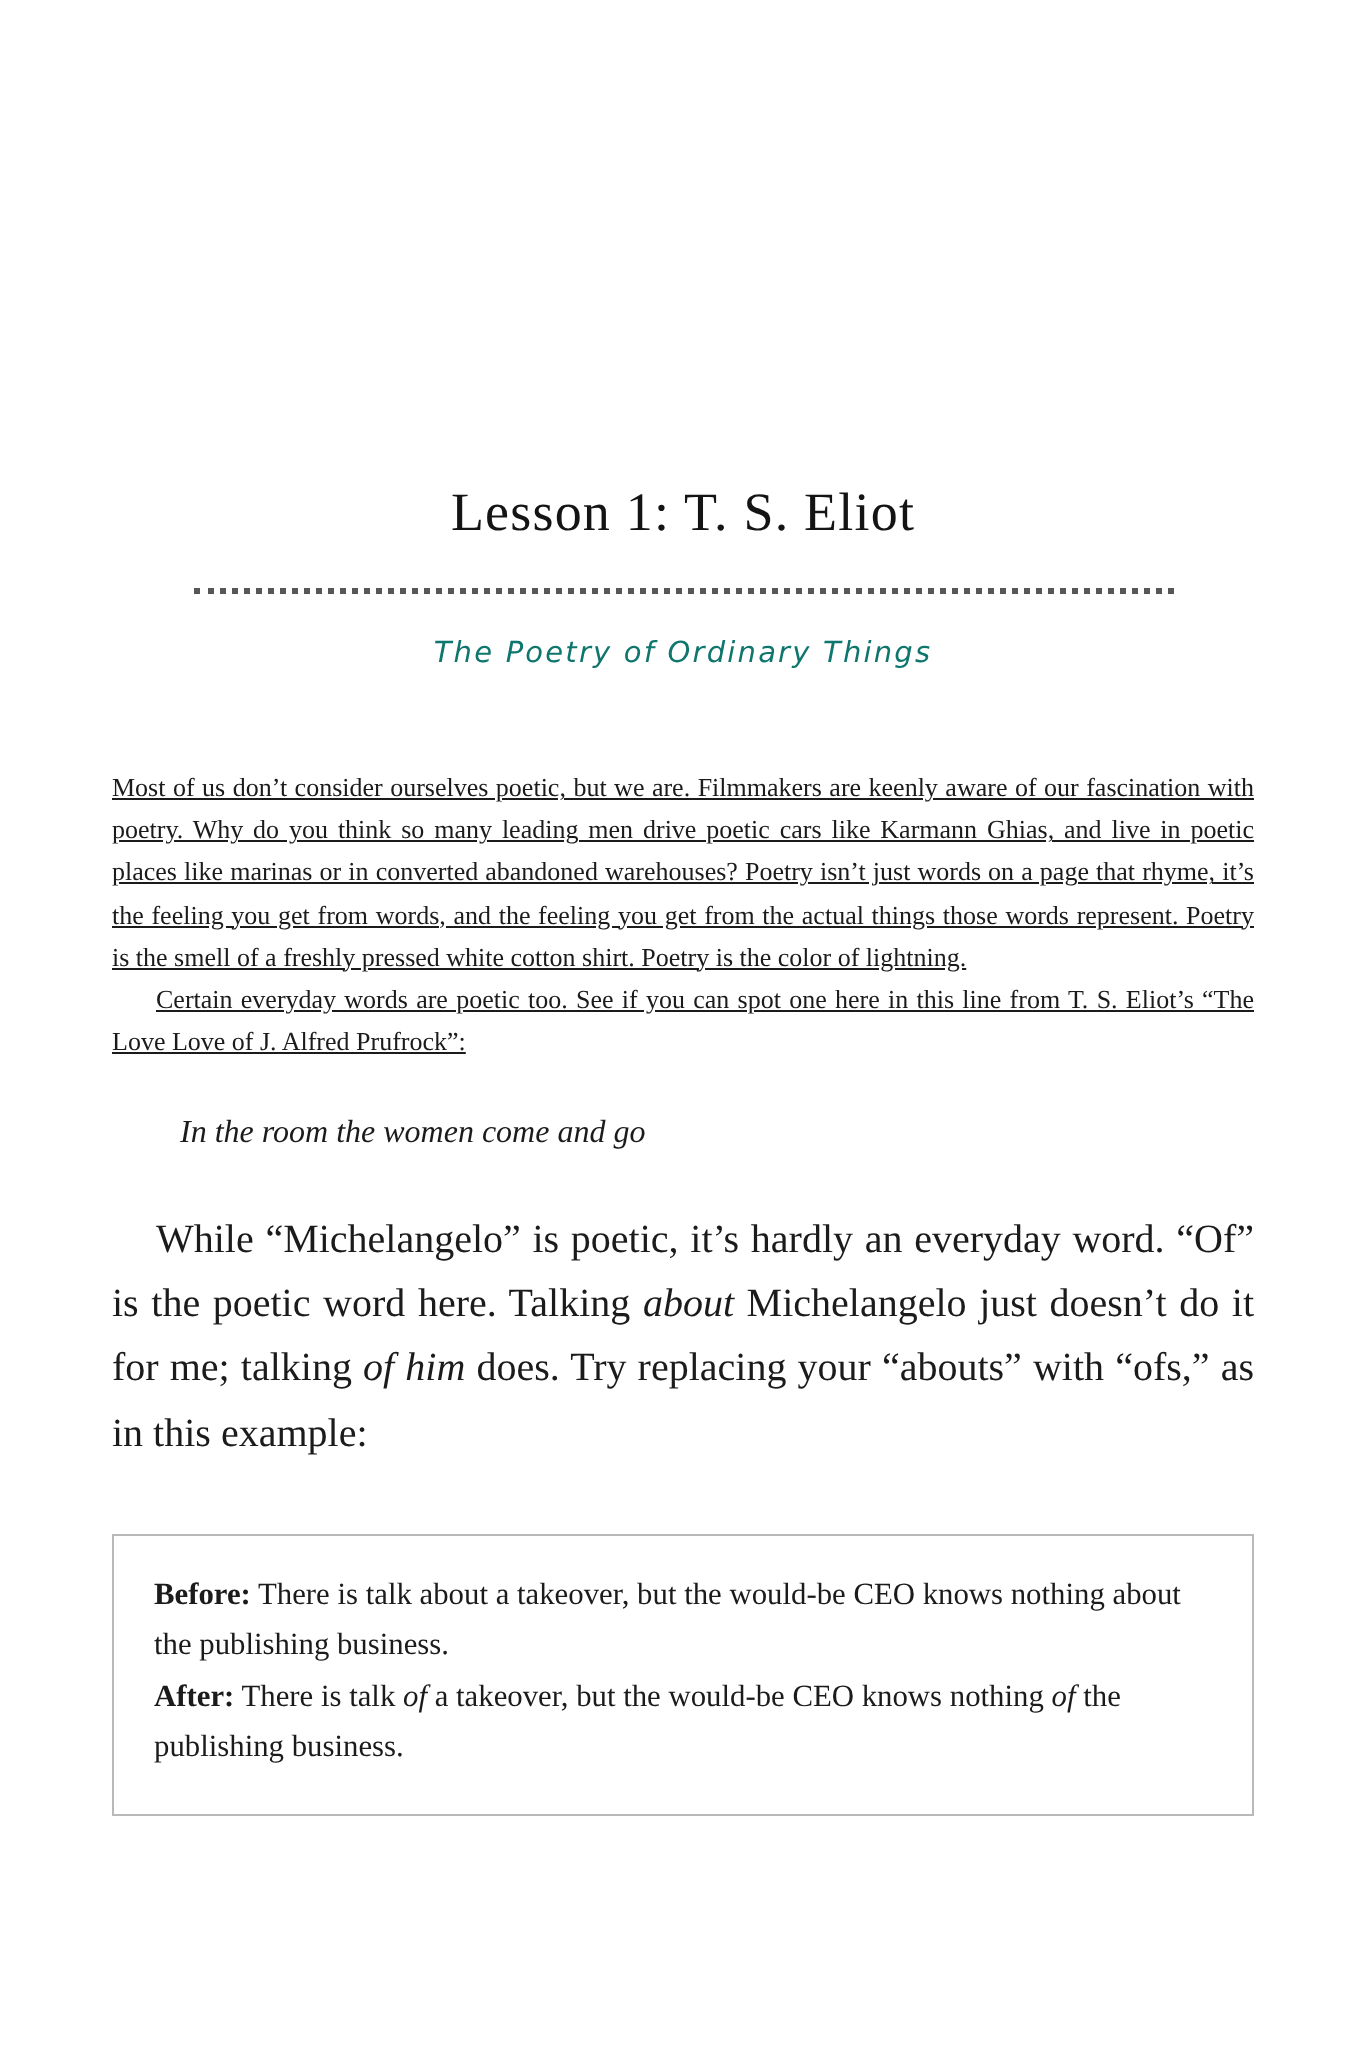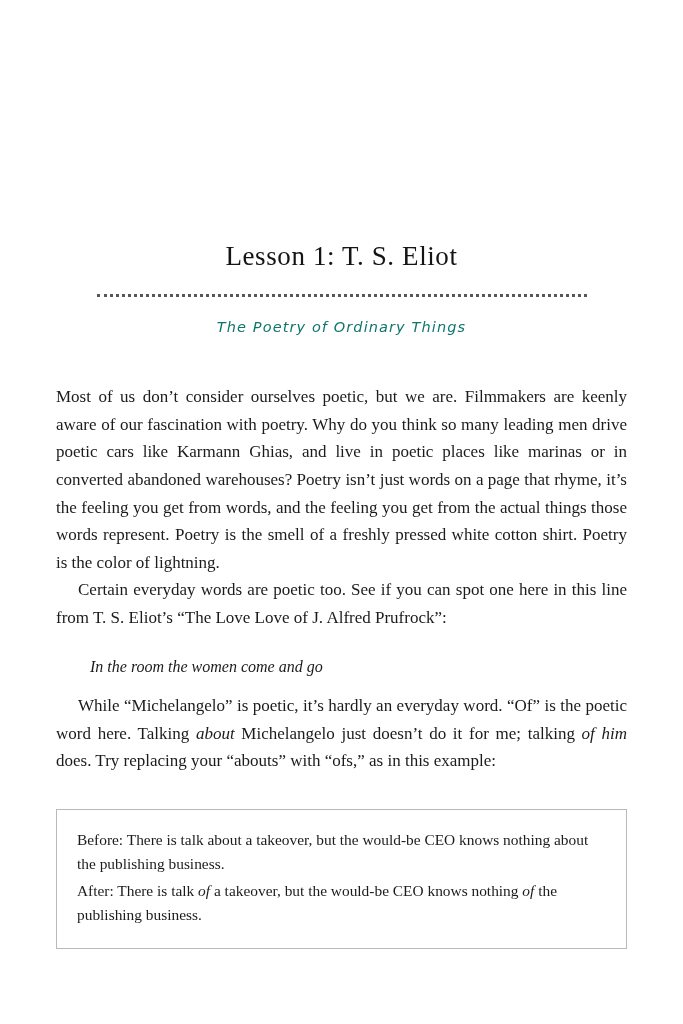--- a/index.html
+++ b/index.html
@@ -46,67 +46,68 @@
     font-family: "DejaVu Sans", sans-serif;
     font-style: italic;
     font-size: 14.5px;
     letter-spacing: 1.1px;
     color: #0f766e;
     margin: 22px 0 0 0;
     font-weight: 400;
   }
   .body-block {
     margin-top: 48px;
-    font-size: 17px;
+    font-size: 13px;
     line-height: 1.62;
     text-align: justify;
     color: #1b1b1b;
+    text-decoration: underline;
   }
   .body-block p {
     margin: 0;
     text-indent: 0;
   }
   .body-block p + p {
     margin-top: 0;
     text-indent: 22px;
   }
   .verse {
     margin: 24px 0 0 34px;
     font-style: italic;
     font-size: 16px;
     line-height: 1.55;
     color: #1b1b1b;
   }
   .verse div {
     white-space: nowrap;
   }
   .after-verse {
-    margin-top: 12px;
-    font-size: 17px;
+    margin-top: 24px;
+    font-size: 20px;
     line-height: 1.62;
     text-align: justify;
     text-indent: 22px;
     color: #1b1b1b;
   }
   .example-box {
     margin-top: 34px;
     border: 1px solid #b9b9b9;
     padding: 18px 20px 20px 20px;
     font-size: 15.4px;
     line-height: 1.6;
     color: #1b1b1b;
   }
   .example-box p {
     margin: 0;
   }
   .example-box p + p {
     margin-top: 2px;
   }
   .lead {
-    font-weight: normal;
+    font-weight: bold;
   }
   em { font-style: italic; }
 </style>
 </head>
 <body>
 
 <div class="page">
 
   <h1 class="chapter-title">Lesson 1: T. S. Eliot</h1>
 

